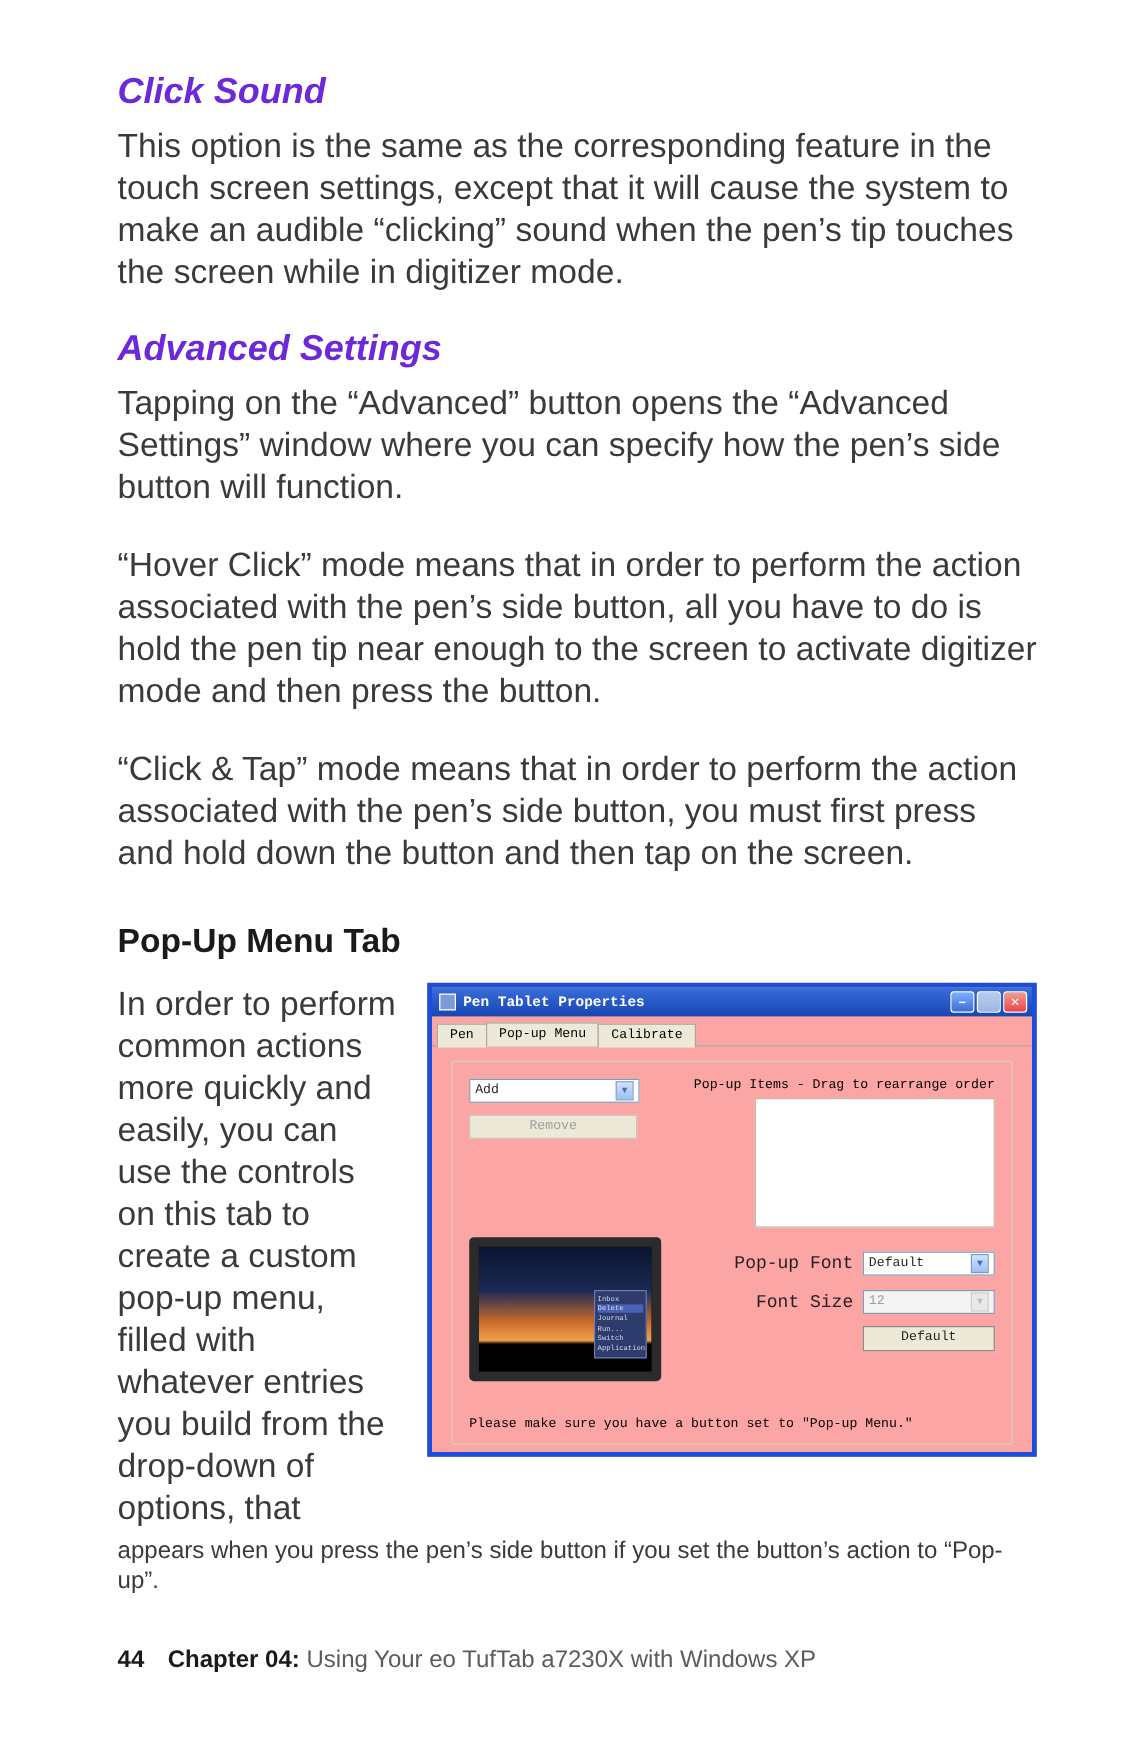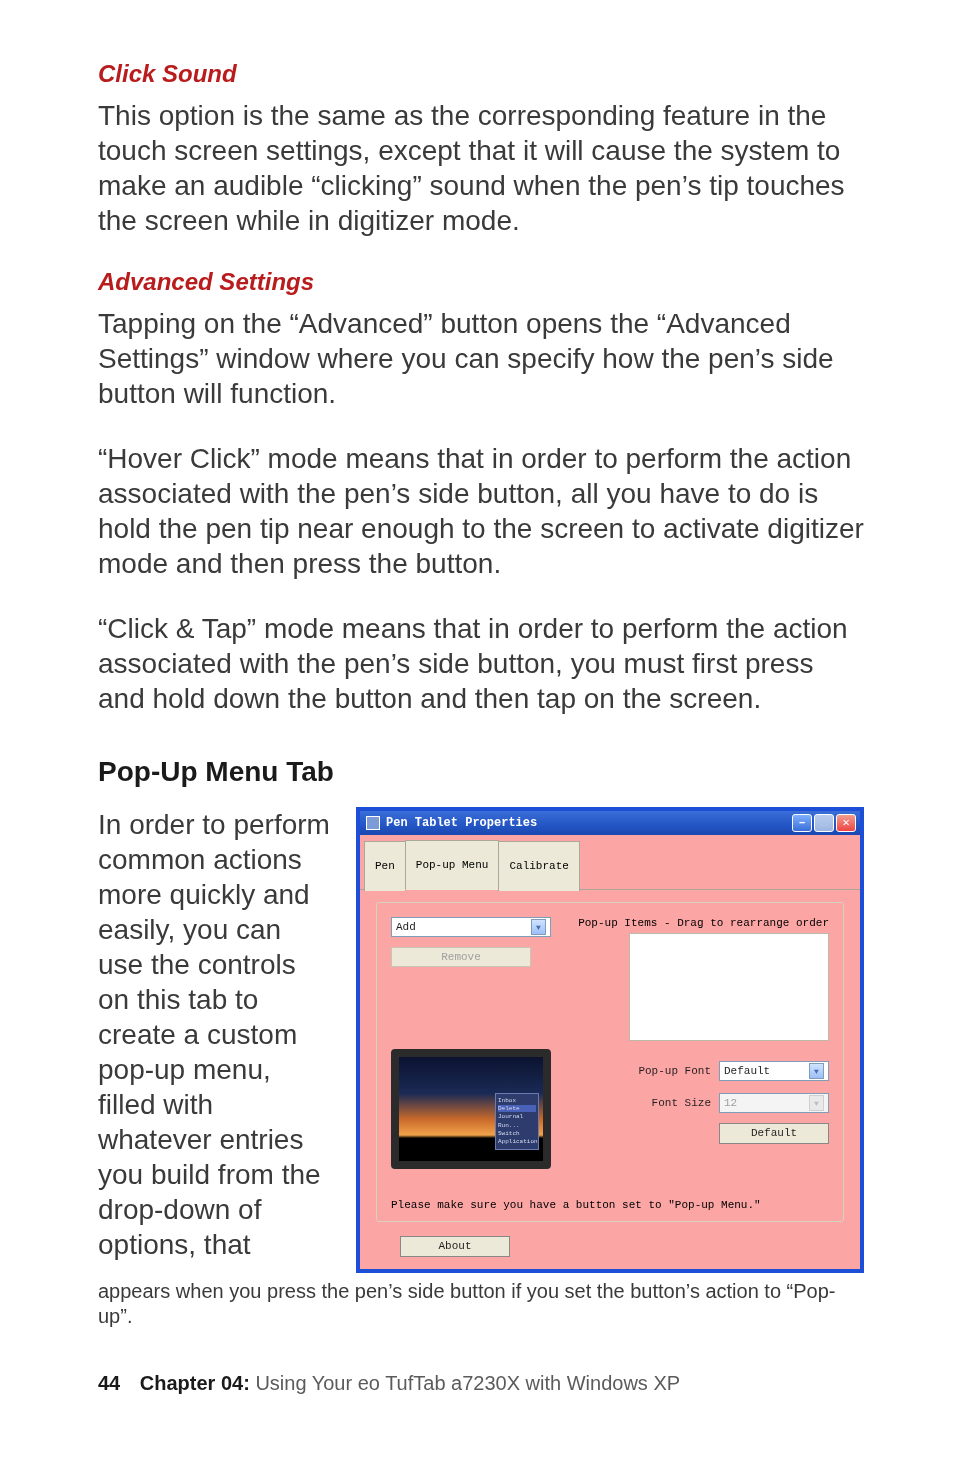--- a/index.html
+++ b/index.html
@@ -5,24 +5,24 @@
   * { box-sizing: border-box; margin: 0; padding: 0; }
   body {
     width: 954px;
     height: 1457px;
     font-family: "Myriad Pro", "Segoe UI", Arial, sans-serif;
     background: #fff;
     color: #231f20;
     padding: 60px 90px 0 98px;
   }
   .heading-blue {
-    color: #b91c1c;
+    color: #6d28d9;
     font-style: italic;
     font-weight: 600;
-    font-size: 24px;
+    font-size: 30px;
     margin-bottom: 10px;
   }
   .body-text {
     font-size: 28px;
     line-height: 1.25;
     color: #3a3a3a;
     margin-bottom: 30px;
   }
   .popmenu-heading {
     font-weight: 700;
@@ -71,28 +71,28 @@
   .winbtn {
     width: 20px; height: 18px; border: 1px solid #fff;
     border-radius: 3px;
     display:flex;align-items:center;justify-content:center;
     color:#fff;font-weight:700;font-size:12px;line-height:1;
   }
   .winbtn.min { background: linear-gradient(#7eb0ff,#3a6ed8);}
   .winbtn.max { background: linear-gradient(#b8cdee,#9db6e0); color:#b9c7e4;}
   .winbtn.close { background: linear-gradient(#f39e8f,#e44);}  
   .tabstrip { display:flex; padding: 4px 4px 0 4px; border-bottom:1px solid #aca899; gap:0;}
-  .tab { padding:18px 10px; border:1px solid #aca899; border-bottom:none; background:#ece9d8; position:relative; top:1px; margin-right:-1px; color:#000;}
+  .tab { padding:3px 10px; border:1px solid #aca899; border-bottom:none; background:#ece9d8; position:relative; top:1px; margin-right:-1px; color:#000;}
   .tab.inactive { background:#ece9d8; top:2px;}
   .tab.active { background:#ece9d8; border-bottom:1px solid #ece9d8; font-weight:400;}
   .panel { padding: 12px 16px 6px 16px; }
   .groupbox { border:1px solid #d6d2c2; border-radius:3px; padding:14px 14px 10px 14px; position:relative;}
   .row1 { display:flex; justify-content:space-between; align-items:flex-start;}
   .addsel { display:flex; align-items:center;}
-  .addsel .sel { width:160px; height:20px; border:1px solid #7f9db9; background:#fff; display:flex; align-items:center; padding:0 4px; justify-content:space-between;}
+  .addsel .sel { width:142px; height:20px; border:1px solid #7f9db9; background:#fff; display:flex; align-items:center; padding:0 4px; justify-content:space-between;}
   .addsel .sel .arrow { width:15px;height:16px;background:linear-gradient(#cfe3ff,#9dc0f8);border:1px solid #7f9db9;display:flex;align-items:center;justify-content:center;color:#4a6ea9;font-size:8px;}
   .rightlabel { font-size:11px; color:#000;}
   .removebtn { width:140px; height:20px; margin-top:10px; border:1px solid #c9c5b5; background:#ece9d8; color:#a0a0a0; text-align:center; line-height:18px;}
   .monitor-area {display:flex; gap:18px; margin-top:8px;}
   .monitor {
     width: 160px; height: 120px;
     background: #111; border: 8px solid #2b2b2b;
     border-radius: 4px;
     position: relative;
     overflow:hidden;
@@ -106,21 +106,21 @@
     position:absolute; right:4px; top:36px; width:44px;
     background:#2d3b6d; border:1px solid #6a7bb0;
     font-size:6px;color:#d6dcf0; padding:3px 2px;
     line-height:1.2;
   }
   .monitor .menu .hl { background:#4a61b8; display:block; margin-bottom:1px;}
   .monitor .menu span{display:block;margin-bottom:1px;}
   .monitor-base{height:18px;}
   .draglist { width:200px; height:108px; border:1px solid #bdbaa9; background:#fff; margin-top:4px;}
   .fontrow { display:flex; align-items:center; justify-content:flex-end; gap:8px; margin-top:12px;}
-  .fontrow label{font-size:11px;}
+  .fontrow label{font-size:15px;}
   .fontrow .sel2 { width:110px; height:20px; border:1px solid #7f9db9; background:#fff; display:flex;align-items:center;padding:0 4px;justify-content:space-between;}
   .fontrow .sel2.dis { background:#f4f4f4; color:#9e9e9e;}
   .fontrow .arrow2,.sel2 .arrow2{ width:15px;height:16px;background:linear-gradient(#cfe3ff,#9dc0f8);border:1px solid #7f9db9;display:flex;align-items:center;justify-content:center;color:#4a6ea9;font-size:8px;}
   .sel2.dis .arrow2{background:#e9e9e9;border-color:#cfcfcf;color:#bdbdbd;}
   .defbtn-row{display:flex;justify-content:flex-end;margin-top:10px;}
   .defbtn{width:110px;height:21px;border:1px solid #888;background:#ece9d8;text-align:center;line-height:19px;font-size:11px;}
   .note{font-size:11px;margin-top:12px;color:#000;}
   .aboutrow{display:flex;padding:8px 16px 12px 40px;}
   .aboutbtn{width:110px;height:21px;border:1px solid #888;background:#ece9d8;text-align:center;line-height:19px;font-size:11px;}
   .right-stack{flex:1;display:flex;flex-direction:column;align-items:flex-end;}
@@ -209,23 +209,20 @@
               </div>
               <div class="defbtn-row">
                 <div class="defbtn">Default</div>
               </div>
             </div>
           </div>
 
           <div class="note">Please make sure you have a button set to "Pop-up Menu."</div>
         </div>
       </div>
-      <div class="aboutrow">
-        <div class="aboutbtn">About</div>
-      </div>
     </div>
   </div>
 </div>
 
 <div class="below-wrap">appears when you press the pen’s side button if you set the button’s action to “Pop-up”.</div>
 
 <div class="footer">
   <span class="pn">44</span>
   <span class="ch">Chapter 04:</span><span> Using Your eo TufTab a7230X with Windows XP</span>
 </div>

